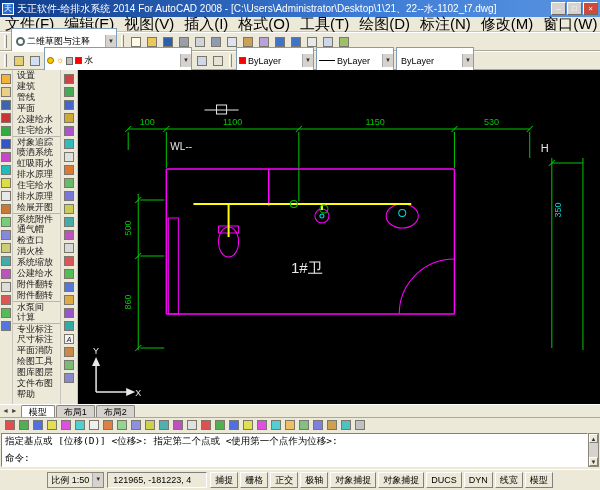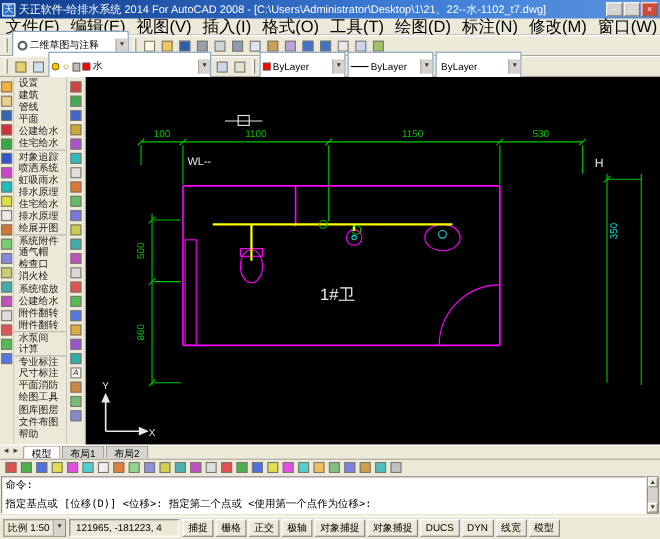--- a/index.html
+++ b/index.html
@@ -65,21 +65,21 @@
   .iconrow .strip-icon { width: 13px; height: 13px; }
 
   
   .cmdarea { height: 37px; background: #ece9d8; padding: 1px 1px 2px 1px; display: flex; flex: none; }
   .cmd-text { flex: 1; background: #fff; border: 1px solid; border-color: #808080 #fff #fff #808080; padding: 1px 3px; font-family: "DejaVu Sans Mono", monospace; font-size: 9.5px; display: flex; flex-direction: column; justify-content: space-between; overflow: hidden; }
   .cmd-line { white-space: nowrap; }
   .cmd-scroll { width: 11px; background: #d6d3ce; border: 1px solid #8a877e; display: flex; flex-direction: column; justify-content: space-between; align-items: center; font-size: 6px; color: #333; }
   .scroll-btn { width: 9px; height: 9px; background: #ece9d8; border: 1px solid; border-color: #fff #808080 #808080 #fff; line-height: 8px; text-align: center; }
 
   
-  .statusbar { height: 21px; background: #ece9d8; border-top: 1px solid #fff; display: flex; align-items: center; gap: 3px; padding: 0 3px; flex: none; }
+  .statusbar { height: 21px; background: #ece9d8; border-top: 1px solid #fff; display: flex; align-items: center; gap: 3px; padding: 0 3px; flex: none; justify-content: center; }
   .scale-box { height: 16px; border: 1px solid #8a877e; display: flex; align-items: center; padding-left: 3px; background: #ece9d8; font-size: 9px; white-space: nowrap; }
   .scale-box .combo-arrow { height: 14px; }
   .coords { height: 16px; line-height: 14px; border: 1px solid; border-color: #808080 #fff #fff #808080; padding: 0 5px; font-size: 9px; white-space: nowrap; min-width: 100px; }
   .toggles { display: flex; gap: 2px; }
   .toggle { height: 16px; line-height: 14px; padding: 0 4px; font-size: 9px; background: #ece9d8; border: 1px solid; border-color: #fff #808080 #808080 #fff; white-space: nowrap; cursor: default; }
 </style>
 </head>
 <body>
 
 <div class="window">
@@ -588,22 +588,22 @@
       <span class="strip-icon">
         <i class="blk" style="background: rgb(80, 192, 192);"></i>
       </span>
       <span class="strip-icon">
         <i class="blk" style="background: rgb(192, 192, 192);"></i>
       </span>
     </div>
 
   <div class="cmdarea">
     <div class="cmd-text">
+      <div class="cmd-line">指定基点或 [位移(D)] &lt;位移&gt;:  指定第二个点或 &lt;使用第一个点作为位移&gt;:</div>
       <div class="cmd-line">命令:</div>
-      <div class="cmd-line">指定基点或 [位移(D)] &lt;位移&gt;:  指定第二个点或 &lt;使用第一个点作为位移&gt;:</div>
     </div>
     <div class="cmd-scroll">
       <span class="scroll-btn">▲</span>
       <span class="scroll-btn">▼</span>
     </div>
   </div>
 
   <div class="statusbar">
     <div class="scale-box">
       <span>比例 1:50</span>

